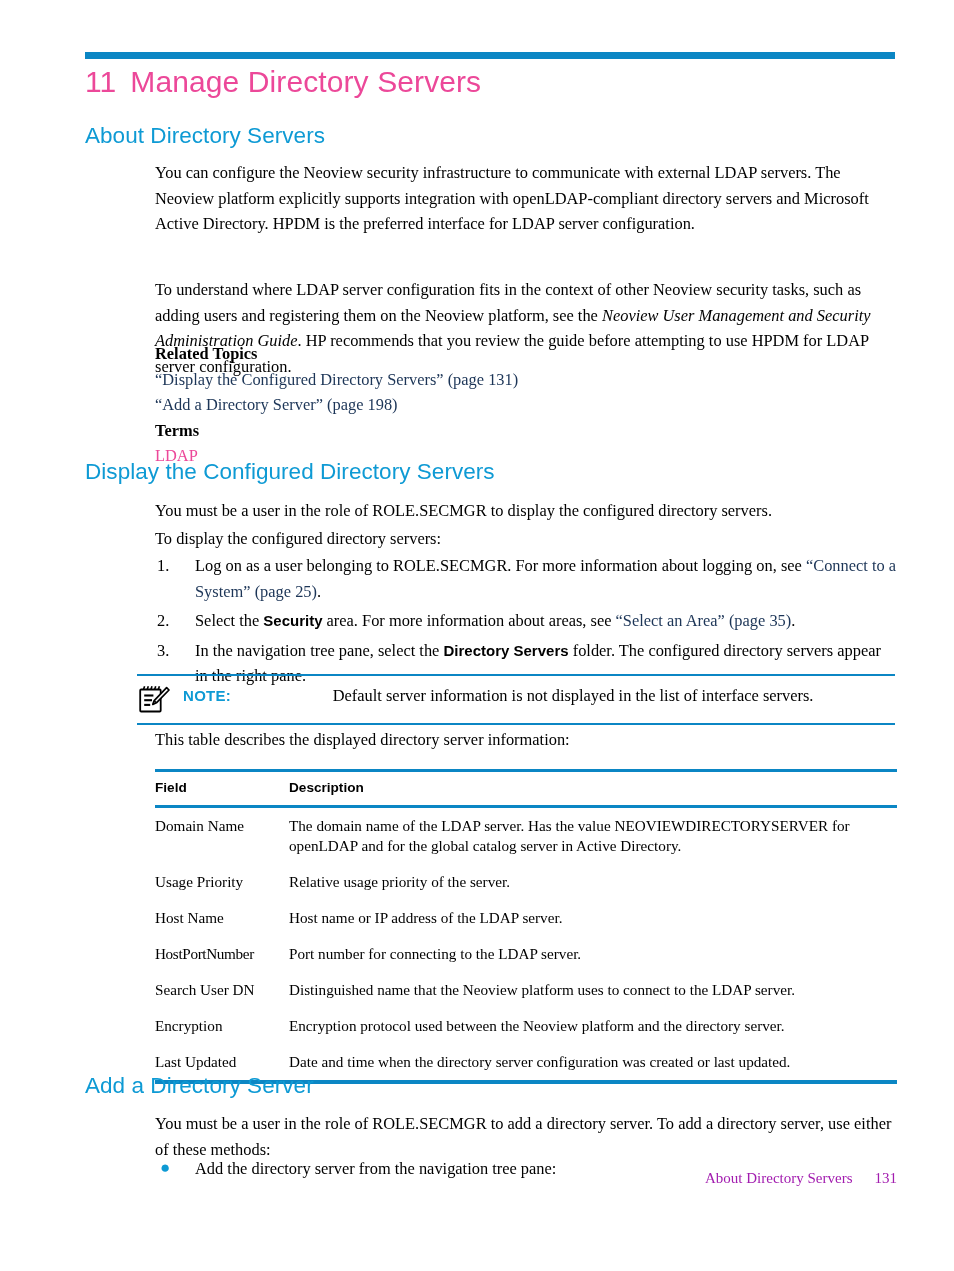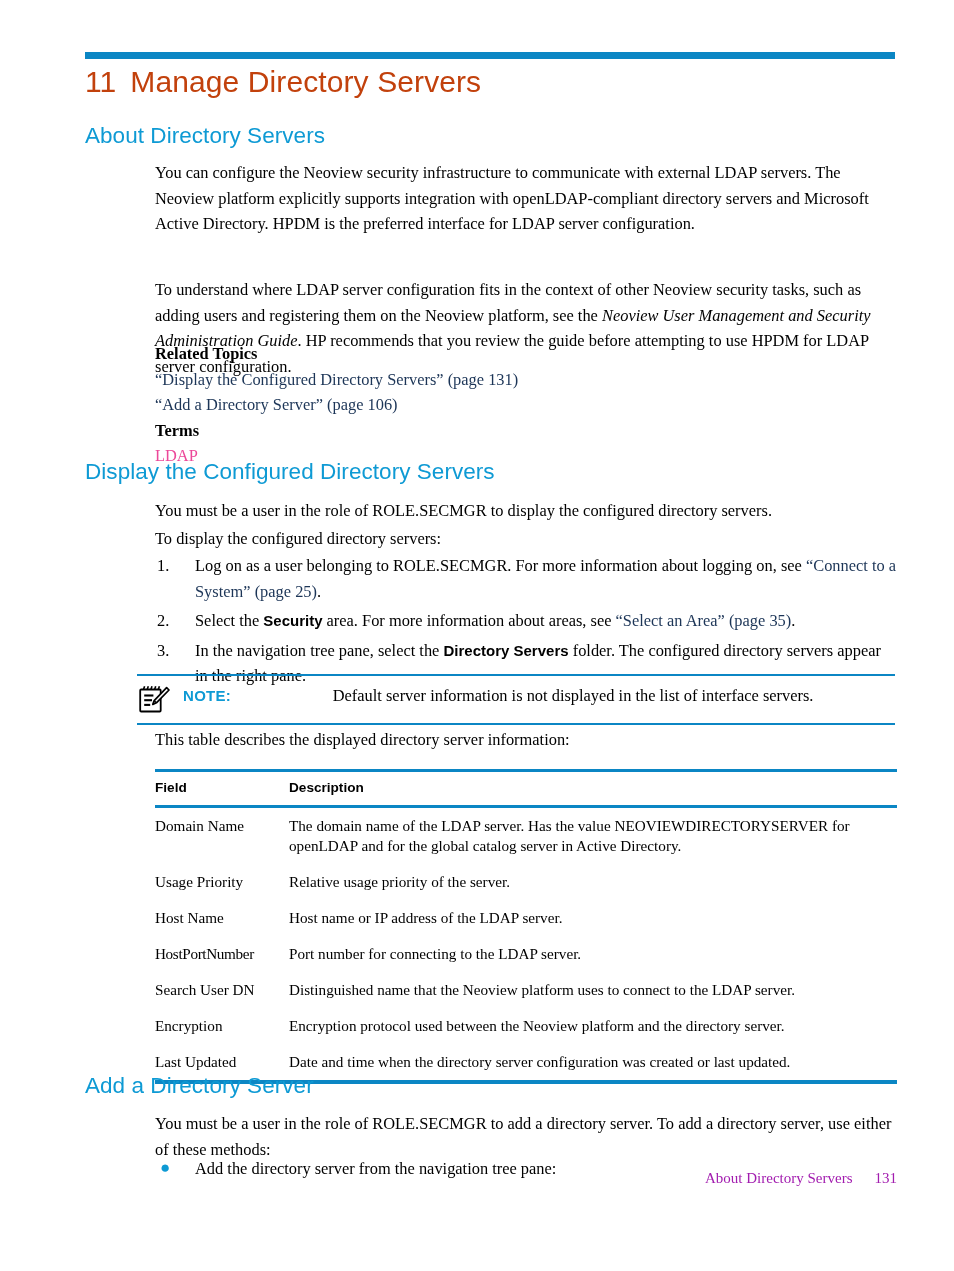--- a/index.html
+++ b/index.html
@@ -37,21 +37,21 @@
   
   .chapter-title {
     position: absolute;
     left: 85px;
     top: 63px;
     width: 820px;
     font-family: "Liberation Sans", "DejaVu Sans", sans-serif;
     font-weight: 400;
     font-size: 30px;
     line-height: 38px;
-    color: #c2410c;
+    color: #ec4899;
     letter-spacing: 0.1px;
     white-space: nowrap;
   }
   .chapter-title .num {
     margin-right: 14px;
   }
 
   .h2 {
     position: absolute;
     left: 85px;
@@ -251,21 +251,21 @@
 
   <div class="h2" id="h2-about">About Directory Servers</div>
 
   <div class="body-col" id="p-about-1">You can configure the Neoview security infrastructure to communicate with external LDAP servers. The Neoview platform explicitly supports integration with openLDAP-compliant directory servers and Microsoft Active Directory. HPDM is the preferred interface for LDAP server configuration.</div>
 
   <div class="body-col" id="p-about-2"><span>To understand where LDAP server configuration fits in the context of other Neoview security tasks, such as adding users and registering them on the Neoview platform, see the </span><span class="italic">Neoview User Management and Security Administration Guide</span><span>. HP recommends that you review the guide before attempting to use HPDM for LDAP server configuration.</span></div>
 
   <div class="body-col" id="related-block">
     <span class="related-head">Related Topics</span>
     <a class="related-line xref" style="text-decoration:none">“Display the Configured Directory Servers” (page 131)</a>
-    <a class="related-line xref" style="text-decoration:none">“Add a Directory Server” (page 106)</a>
+    <a class="related-line xref" style="text-decoration:none">“Add a Directory Server” (page 198)</a>
     <span class="related-head">Terms</span>
     <a class="related-line termlink" style="text-decoration:none">LDAP</a>
   </div>
 
   <div class="h2" id="h2-display">Display the Configured Directory Servers</div>
 
   <div class="body-col" id="p-display-1">You must be a user in the role of ROLE.SECMGR to display the configured directory servers.</div>
   <div class="body-col" id="p-display-2">To display the configured directory servers:</div>
 
   <ol class="steps">

